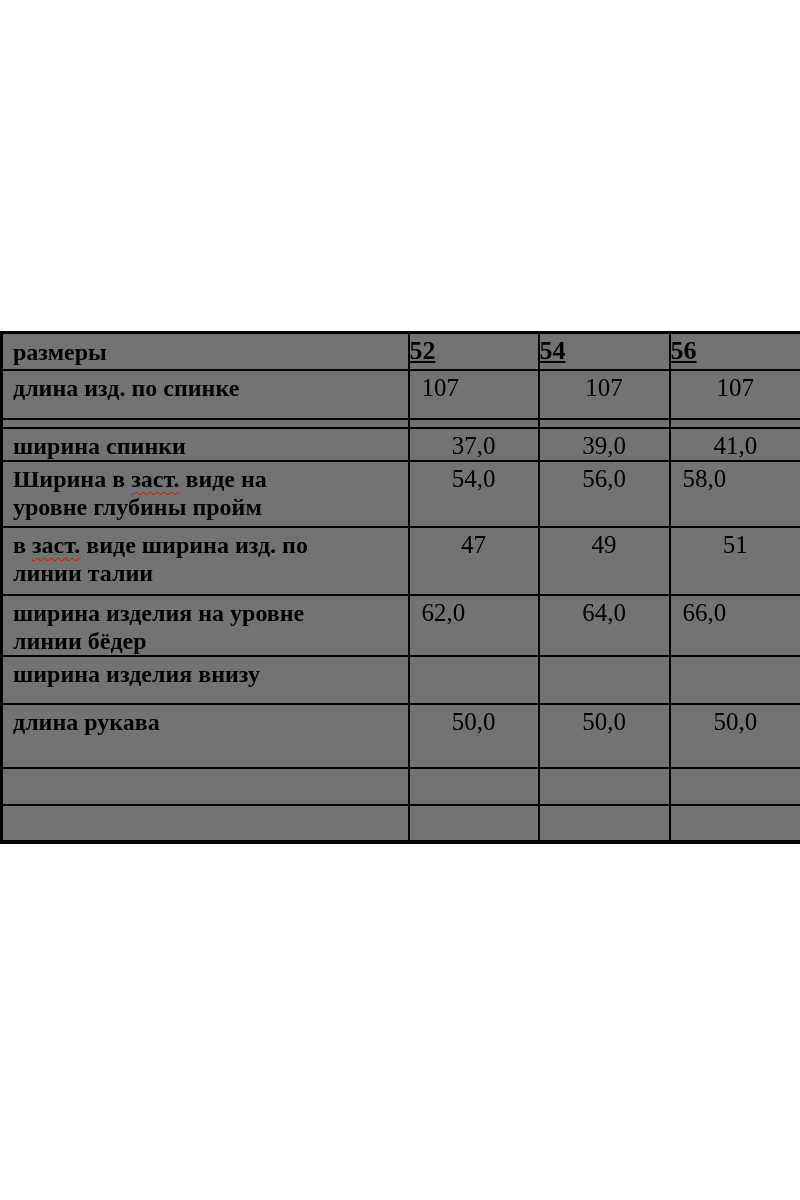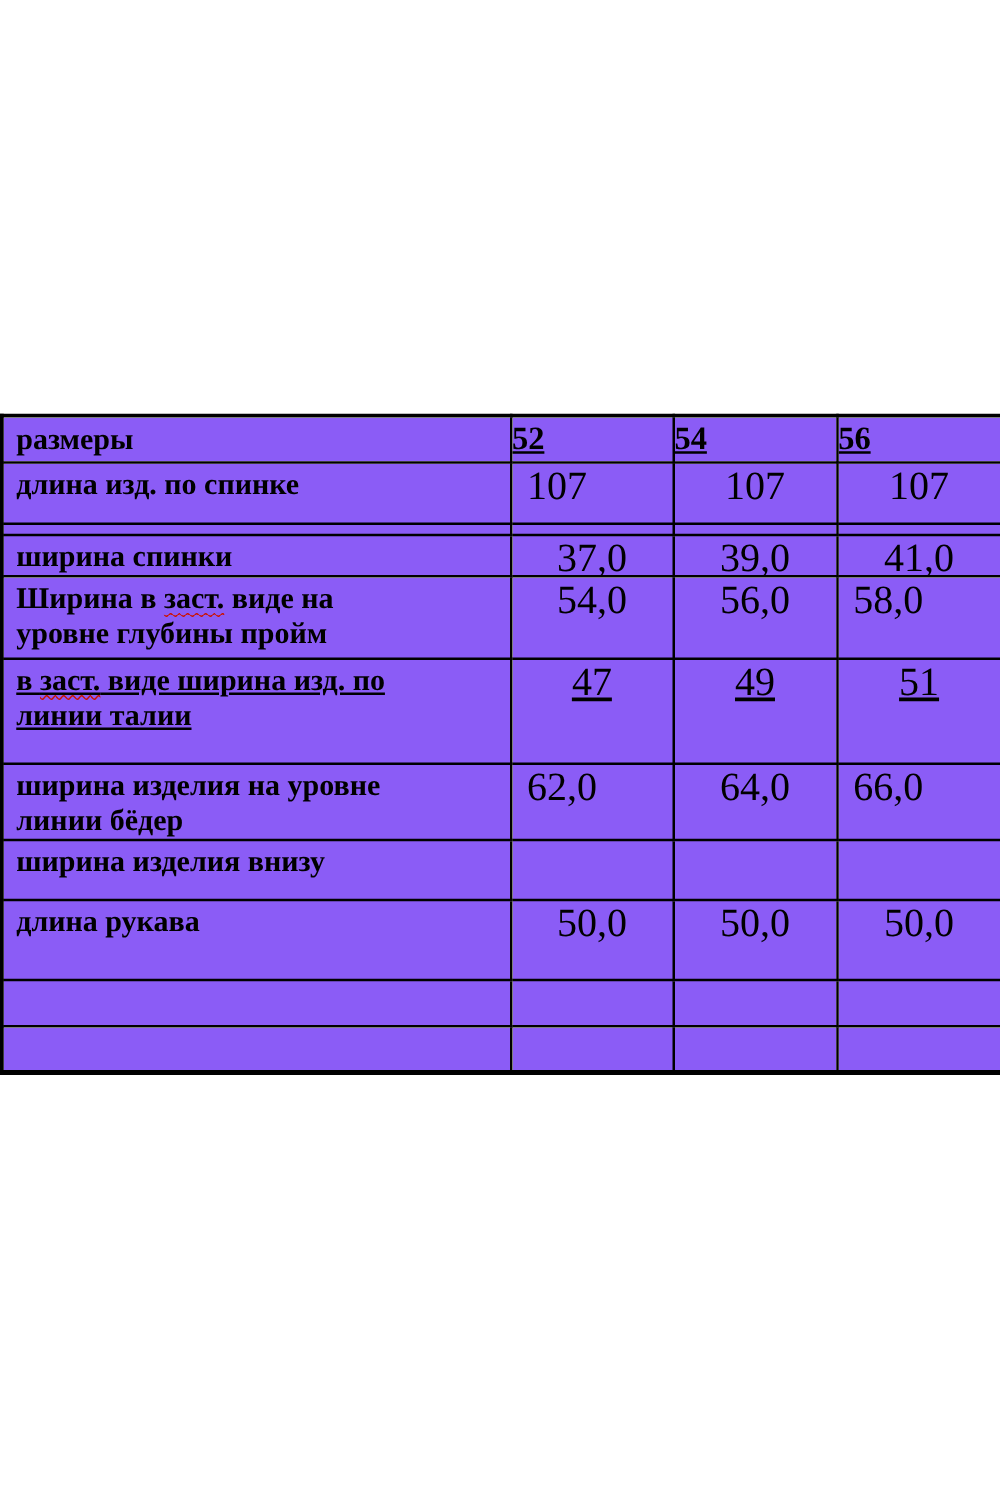--- a/index.html
+++ b/index.html
@@ -23,29 +23,29 @@
     width: 800px;
     border-collapse: collapse;
     table-layout: fixed;
     border: 3px solid #000000;
     border-bottom-width: 4px;
   }
   #size-table td, #size-table th {
     border: 2px solid #000000;
     vertical-align: top;
     overflow: hidden;
-    background: #8b5cf6;
+    background: #737373;
   }
   
   #size-table thead tr              { height: 37px; }
   #size-table tbody tr:nth-child(1) { height: 49px; }
   #size-table tbody tr:nth-child(2) { height: 9px;  }
   #size-table tbody tr:nth-child(3) { height: 33px; }
   #size-table tbody tr:nth-child(4) { height: 66px; }
-  #size-table tbody tr:nth-child(5) { height: 84px; text-decoration: underline; }
+  #size-table tbody tr:nth-child(5) { height: 68px; }
   #size-table tbody tr:nth-child(6) { height: 46px; }
   #size-table tbody tr:nth-child(7) { height: 48px; }
   #size-table tbody tr:nth-child(8) { height: 64px; }
   #size-table tbody tr:nth-child(9) { height: 37px; }
   #size-table tbody tr:nth-child(10){ height: 37px; }
   #size-table tbody tr:nth-child(11){ height: 30px; }
 
   .label-cell {
     font-weight: bold;
     font-size: 24px;
@@ -63,21 +63,21 @@
   .header-size-cell {
     font-weight: bold;
     font-size: 26px;
     line-height: 28px;
     text-align: left;
     padding: 3px 0 0 0;
     text-decoration: underline;
   }
   .value-cell {
     font-weight: normal;
-    font-size: 32px;
+    font-size: 25px;
     line-height: 28px;
     padding: 3px 0 0 0;
   }
   .value-cell.align-center { text-align: center; }
   .value-cell.align-left   { text-align: left; padding-left: 12px; }
   tr.thin td { padding: 0; line-height: 0; font-size: 1px; }
   .misspelled {
     text-decoration-line: underline;
     text-decoration-style: wavy;
     text-decoration-color: #cc1100;

